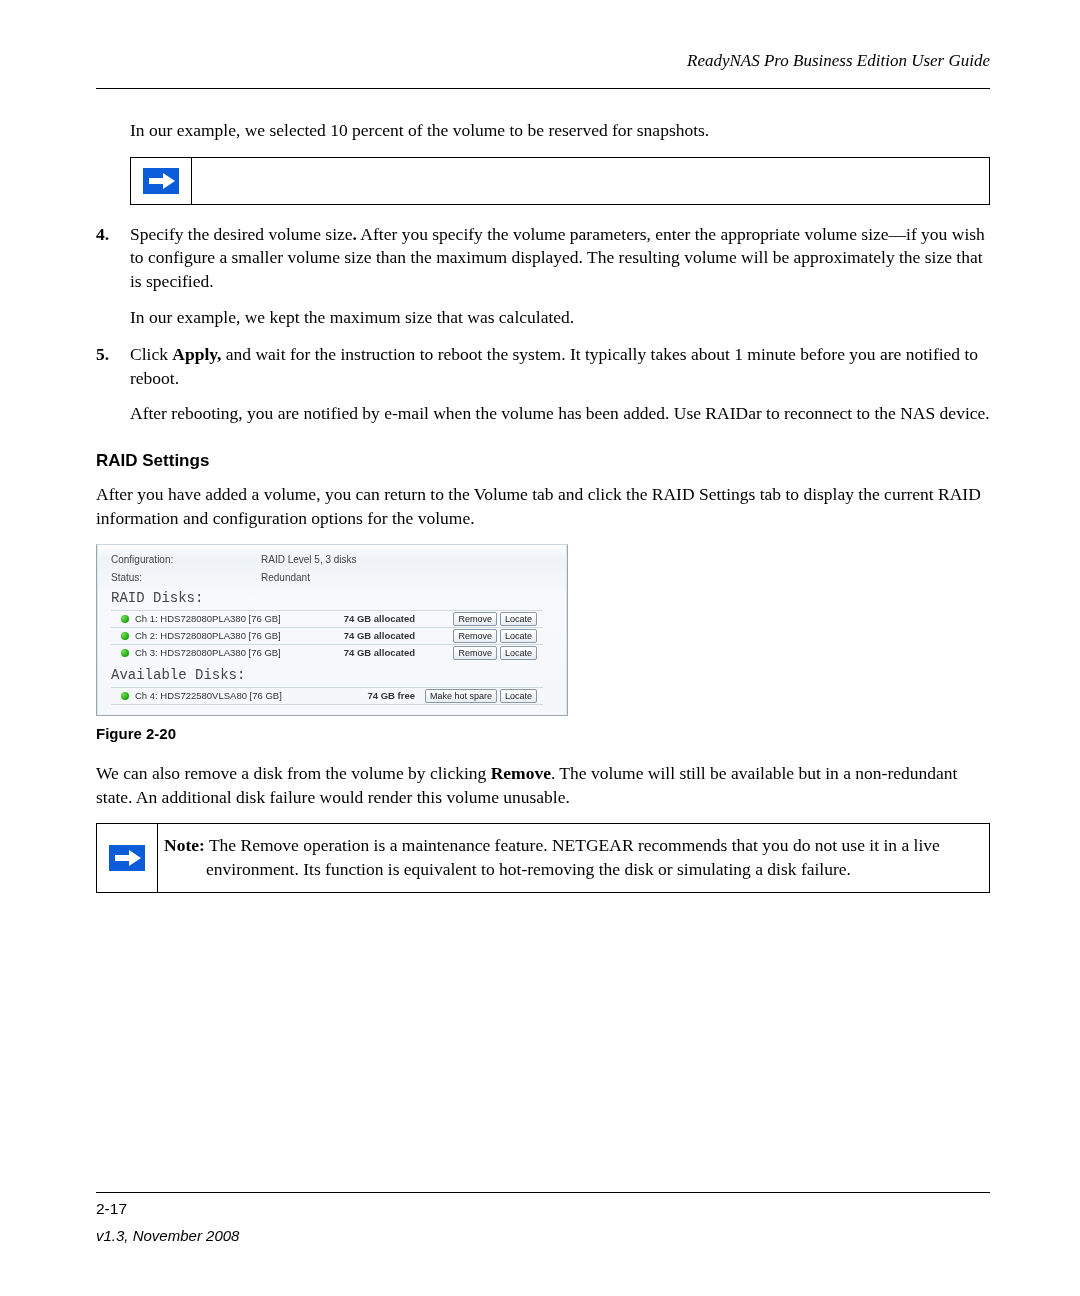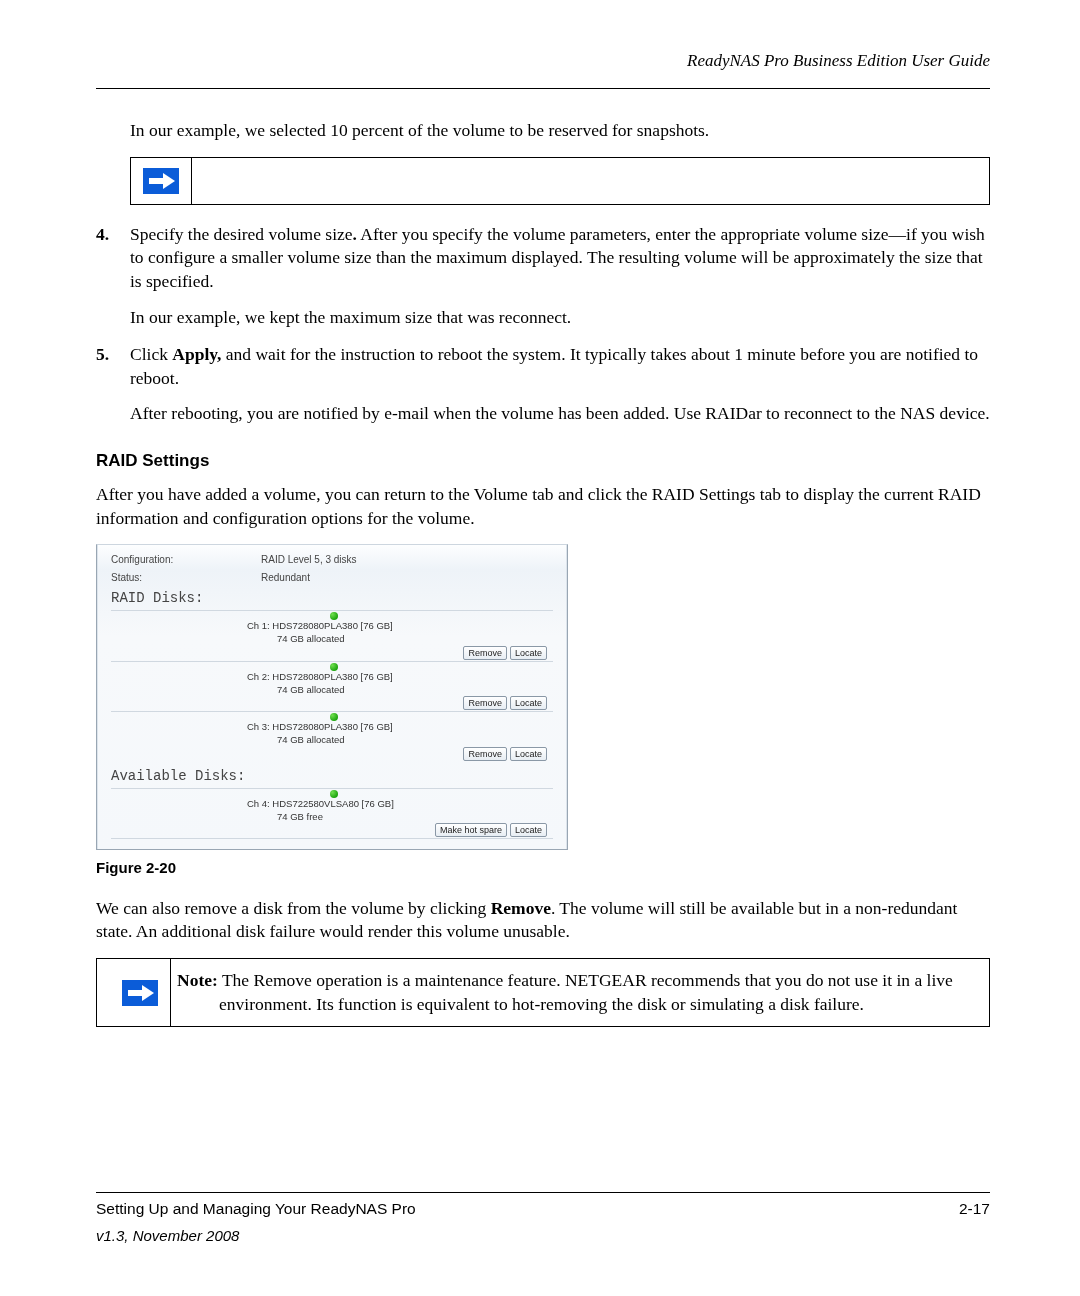--- a/index.html
+++ b/index.html
@@ -39,21 +39,20 @@
     margin-left: 34px;
   }
   .note-box {
     border: 1px solid #000;
     margin: 14px 0 18px 34px;
     display: flex;
     align-items: stretch;
   }
   .note-box.full {
     margin-left: 0;
-    padding-left: 13px;
   }
   .note-icon-cell {
     border-right: 1px solid #000;
     width: 60px;
     display: flex;
     align-items: center;
     justify-content: center;
     padding: 10px 0;
   }
   .arrow-svg { display:block; }
@@ -112,48 +111,47 @@
   }
   .raid-title {
     font-weight: bold;
     font-size: 11px;
     color: #333;
     padding: 6px 10px 10px 14px;
     border-bottom: 1px solid #c9d2db;
     background: linear-gradient(#fbfdff, #eef3f8);
   }
   .raid-body {
-    padding: 8px 14px 10px 14px;
+    padding: 8px 24px 10px 14px;
   }
   .kv-row {
     display: flex;
     margin-bottom: 4px;
     font-size: 10px;
     color: #444;
   }
   .kv-key { width: 150px; }
   .kv-val { }
   .disk-row {
     display: flex;
     align-items: center;
     border-top: 1px solid #d0d8e0;
     padding: 1px 0;
     font-size: 9.5px;
     color: #333;
-    flex-direction: column;
   }
   .disk-row:last-of-type { border-bottom: 1px solid #d0d8e0; }
   .dot {
     width: 8px; height: 8px; border-radius: 50%;
     background: radial-gradient(circle at 30% 30%, #6fdf4f, #1ea50f 70%);
     margin: 0 6px 0 10px;
     flex-shrink: 0;
   }
   .disk-name { width: 170px; }
-  .disk-alloc { width: 110px; text-align: left; }
+  .disk-alloc { width: 110px; text-align: right; font-weight: bold; }
   .disk-btns { margin-left: auto; display: flex; gap: 3px; padding-right: 6px; }
   .mini-btn {
     font-size: 9px;
     padding: 0 4px;
     border: 1px solid #8a98a6;
     background: linear-gradient(#fff, #e7edf3);
     border-radius: 2px;
     line-height: 12px;
     color: #222;
   }
@@ -208,21 +206,21 @@
         <polygon points="6,10 20,10 20,5 32,13 20,21 20,16 6,16" fill="#ffffff"></polygon>
       </svg>
     </div>
   </div>
 
   <ol class="steps">
     <li>
       <div class="step-num">4.</div>
       <div class="step-body">
         <p><span>Specify the desired volume size</span><b>.</b><span> After you specify the volume parameters, enter the appropriate volume size—if you wish to configure a smaller volume size than the maximum displayed. The resulting volume will be approximately the size that is specified.</span></p>
-        <p>In our example, we kept the maximum size that was reconnect.</p>
+        <p>In our example, we kept the maximum size that was calculated.</p>
       </div>
     </li>
     <li>
       <div class="step-num">5.</div>
       <div class="step-body">
         <p><span>Click </span><b>Apply,</b><span> and wait for the instruction to reboot the system. It typically takes about 1 minute before you are notified to reboot.</span></p>
         <p>After rebooting, you are notified by e-mail when the volume has been added. Use RAIDar to reconnect to the NAS device.</p>
       </div>
     </li>
   </ol>
@@ -304,19 +302,18 @@
       <p>
         <span class="note-label">Note:</span>
         <span>The Remove operation is a maintenance feature. NETGEAR recommends that you do not use it in a live environment. Its function is equivalent to hot-removing the disk or simulating a disk failure.</span>
       </p>
     </div>
   </div>
 
   <div class="footer-area">
     <hr class="footer-rule">
     <div class="footer-line1">
-      <span>Setting Up and Managing Your ReadyNAS Pro</span>
       <span>2-17</span>
     </div>
     <div class="footer-line2">v1.3, November 2008</div>
   </div>
 
 </div>
 
 </body></html>

